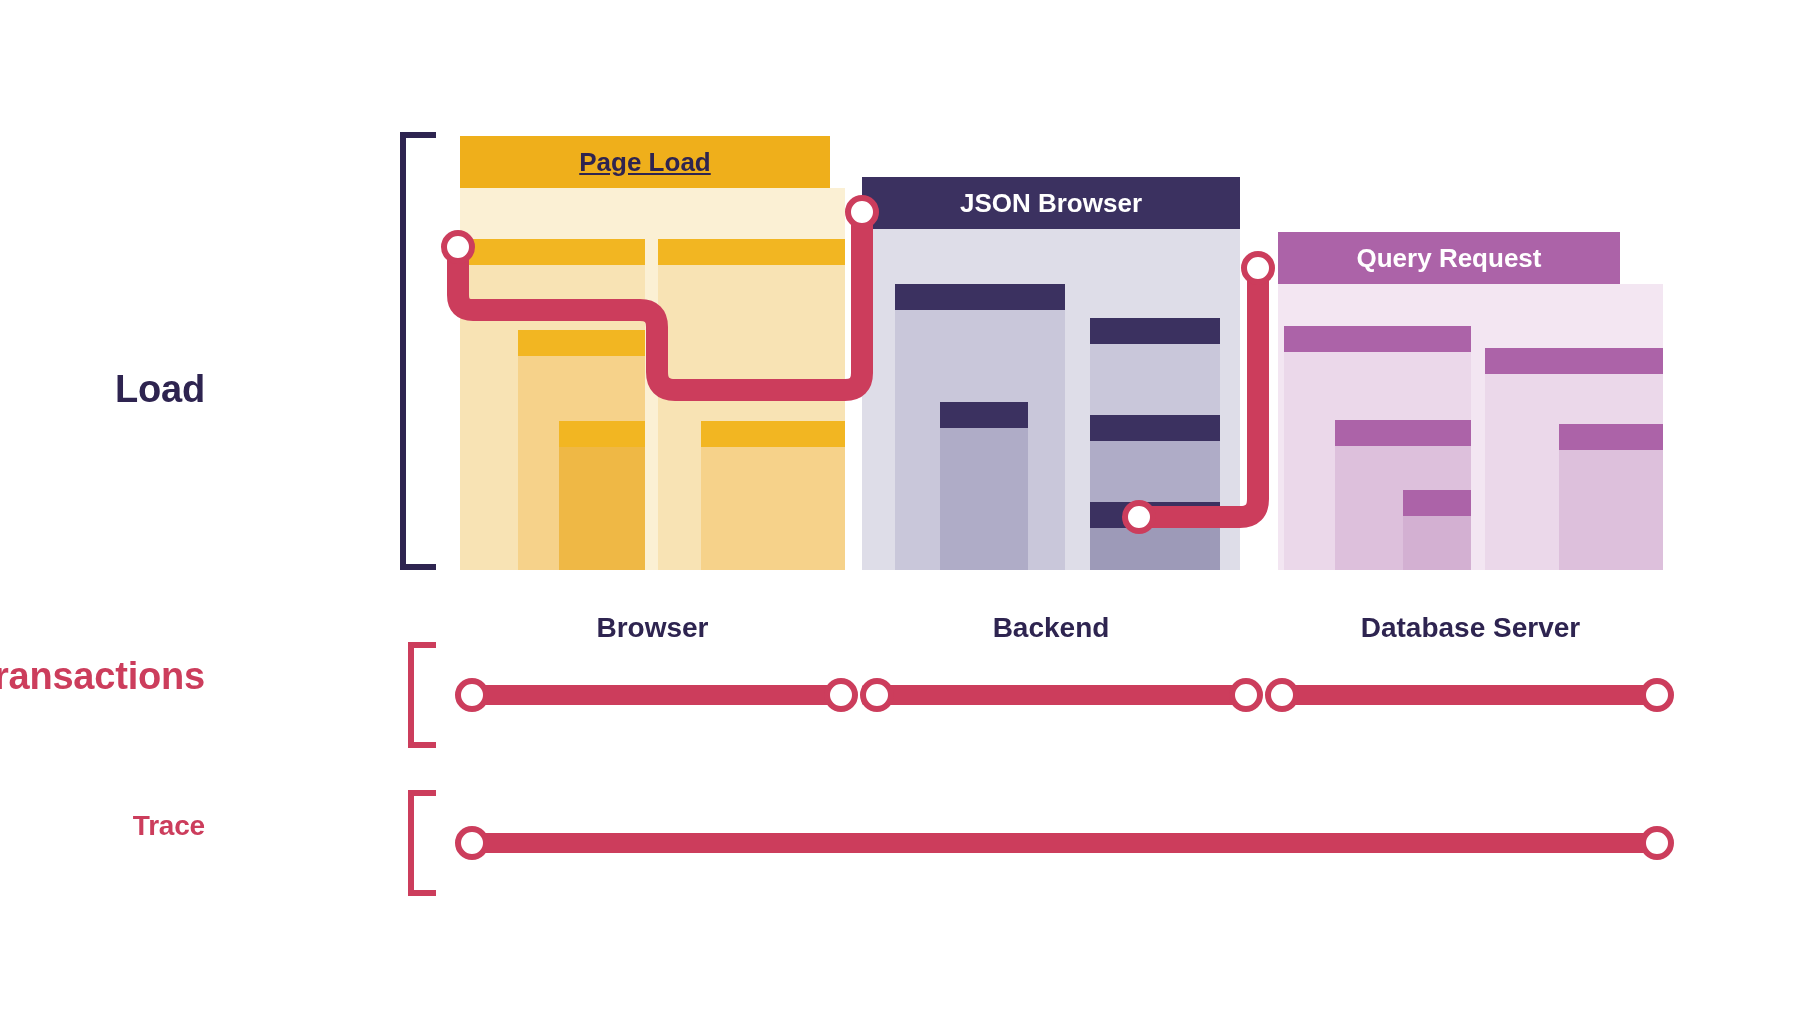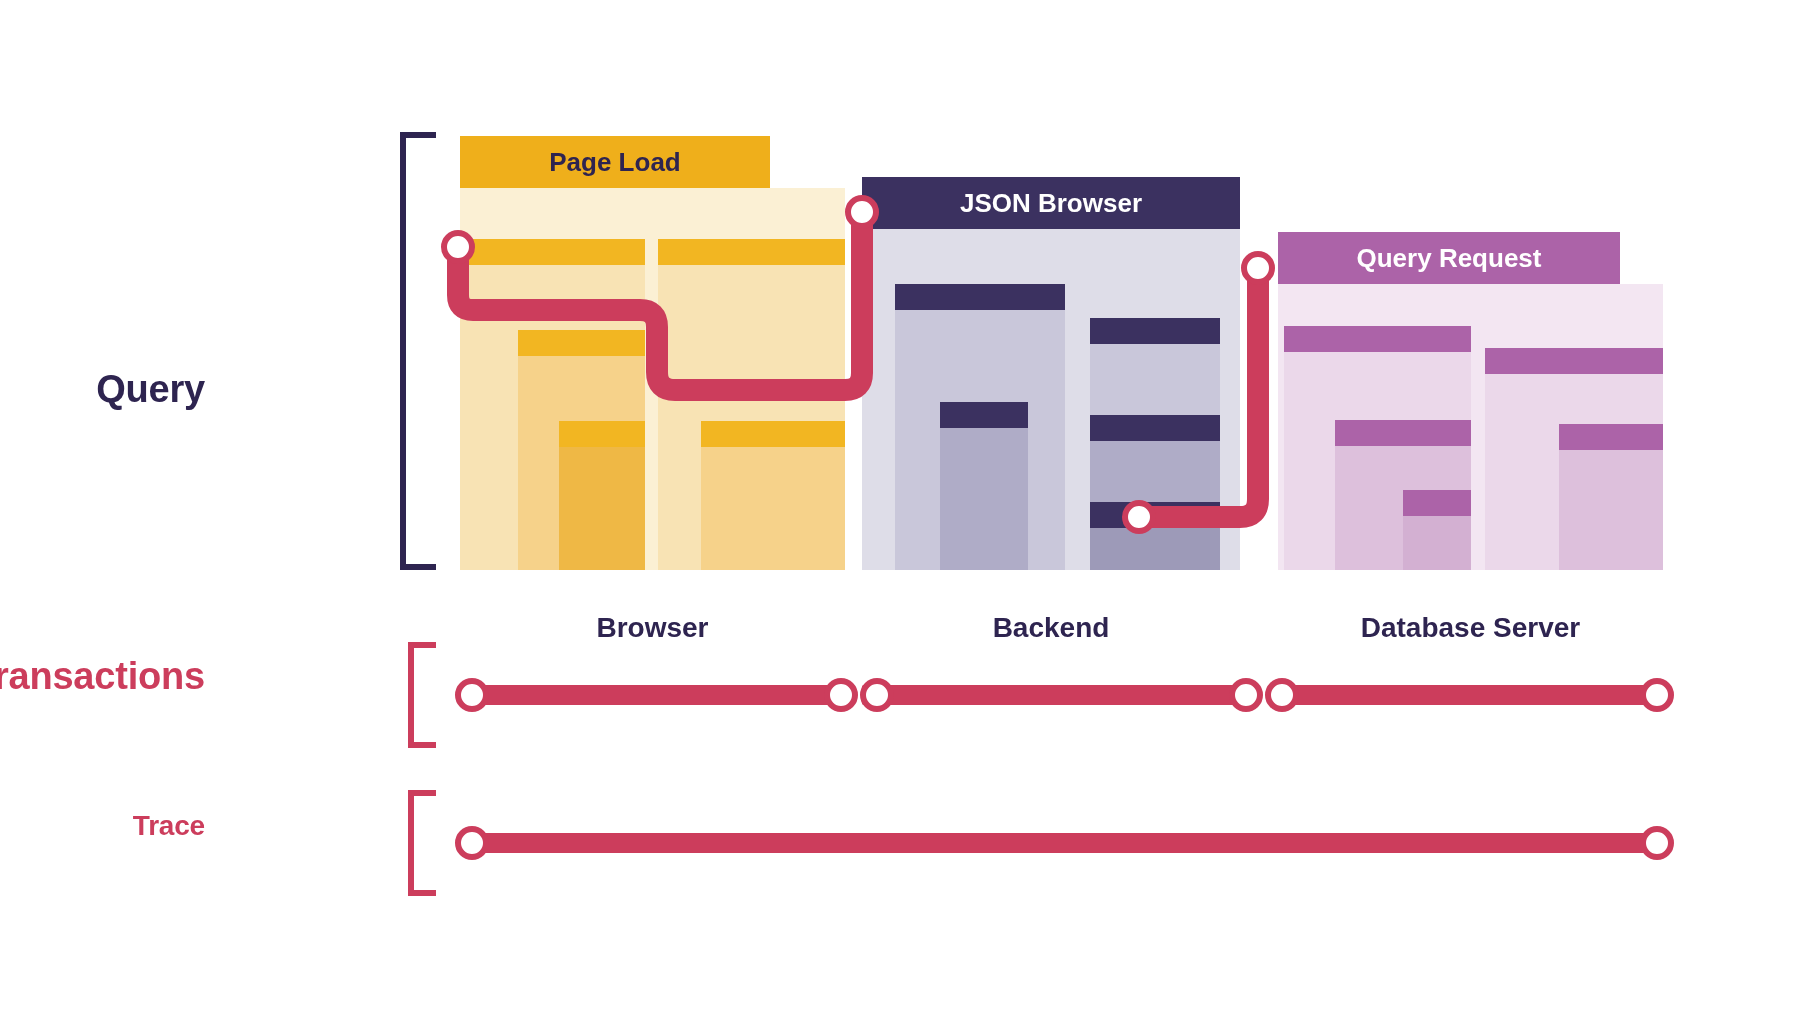--- a/index.html
+++ b/index.html
@@ -152,33 +152,33 @@
     width: 1800px;
     height: 1031px;
     pointer-events: none;
   }
 </style>
 </head>
 <body>
 
 <div id="stage">
 
-  <div class="row-label" id="label-spans">Query</div>
+  <div class="row-label" id="label-spans">Load</div>
 
   <div class="row-label" id="label-transactions">Transactions</div>
 
   <div class="row-label" id="label-trace">Trace</div>
 
   <div class="bracket" id="bracket-spans"></div>
   <div class="bracket" id="bracket-transactions"></div>
   <div class="bracket" id="bracket-trace"></div>
 
   <div class="service-col" id="col-browser" style="left:460px; width:385px;">
 
-    <div class="service-title" style="width:310px; background:#EFAF1B; color:#2E2450;">Page Load</div>
+    <div class="service-title" style="width:370px; background:#EFAF1B; color:#2E2450;text-decoration:underline;">Page Load</div>
 
     <div class="service-body" style="top:52px; width:385px; height:382px; background:#FBF0D4;"></div>
 
     <div class="span-bar" style="left:0px; top:103px; width:185px; height:331px;">
       <div class="head" style="background:#F2B622;"></div>
       <div class="body" style="background:#F8E3B4;"></div>
     </div>
 
     <div class="span-bar" style="left:58px; top:194px; width:127px; height:240px;">
       <div class="head" style="background:#F2B622;"></div>

